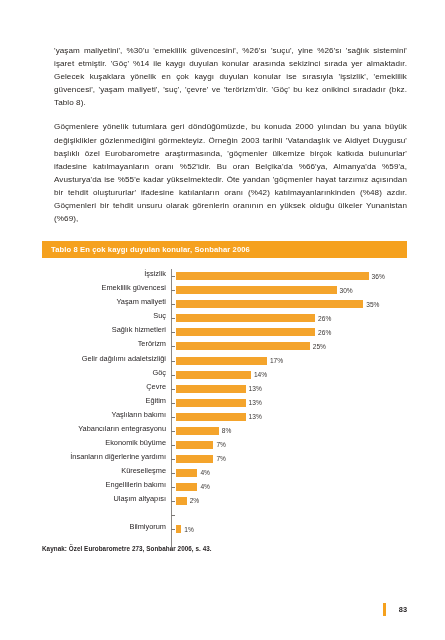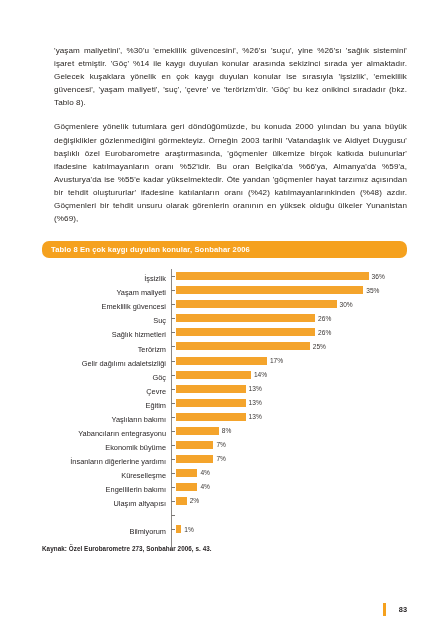--- a/index.html
+++ b/index.html
@@ -45,38 +45,37 @@
     width: 365px;
   }
 
   .figure-title-bar {
     background: #f5a11e;
     height: 17px;
     display: flex;
     align-items: center;
     padding: 0 0 0 9px;
     box-sizing: border-box;
-    border-radius: 7px;
   }
   .figure-title-bar .figure-title {
     color: #ffffff;
     font-size: 7.6px;
     font-weight: bold;
     letter-spacing: 0.015em;
     white-space: nowrap;
   }
 
   .chart {
     padding: 11px 0 0 0;
     position: relative;
   }
 
   .row {
     display: flex;
-    align-items: flex-end;
+    align-items: flex-start;
     height: 14.05px;
   }
   .row.gap-row { height: 14.05px; }
 
   .cat-label {
     width: 129px;
     text-align: right;
     font-size: 7.4px;
     line-height: 9px;
     color: #231f20;
@@ -175,33 +174,33 @@
 
     <div class="row">
           <div class="cat-label">İşsizlik</div>
           <div class="plot">
             <span class="tick"></span>
             <div class="bar" style="width: 192.6px;"></div>
             <span class="bar-value">36%</span>
           </div>
         </div>
         <div class="row">
+          <div class="cat-label">Emeklilik güvencesi</div>
+          <div class="plot">
+            <span class="tick"></span>
+            <div class="bar" style="width: 160.5px;"></div>
+            <span class="bar-value">30%</span>
+          </div>
+        </div>
+        <div class="row">
           <div class="cat-label">Yaşam maliyeti</div>
           <div class="plot">
             <span class="tick"></span>
             <div class="bar" style="width: 187.25px;"></div>
             <span class="bar-value">35%</span>
-          </div>
-        </div>
-        <div class="row">
-          <div class="cat-label">Emeklilik güvencesi</div>
-          <div class="plot">
-            <span class="tick"></span>
-            <div class="bar" style="width: 160.5px;"></div>
-            <span class="bar-value">30%</span>
           </div>
         </div>
         <div class="row">
           <div class="cat-label">Suç</div>
           <div class="plot">
             <span class="tick"></span>
             <div class="bar" style="width: 139.1px;"></div>
             <span class="bar-value">26%</span>
           </div>
         </div>

